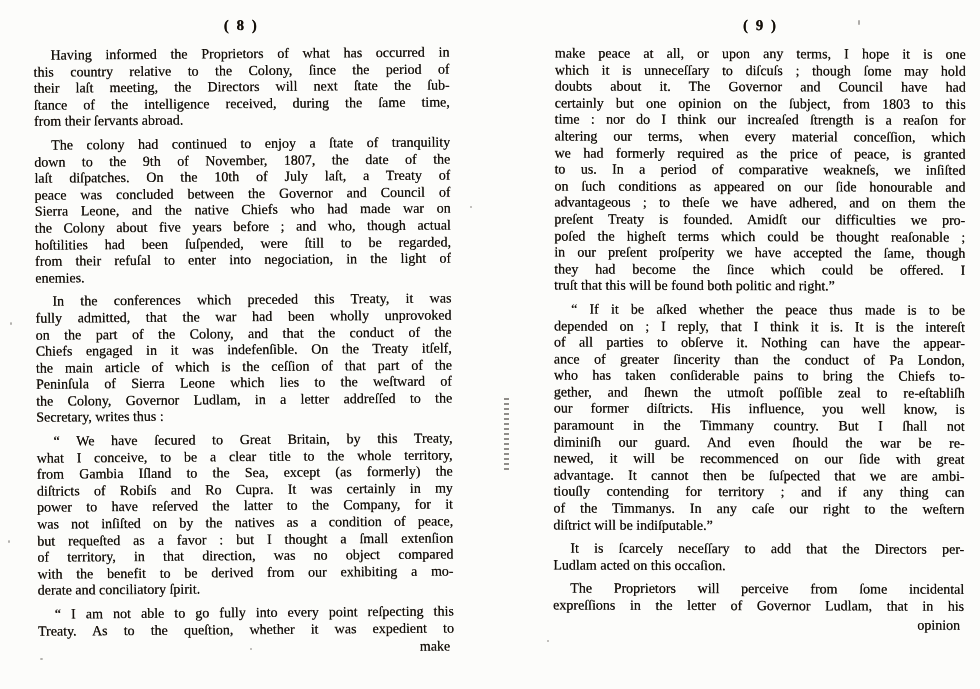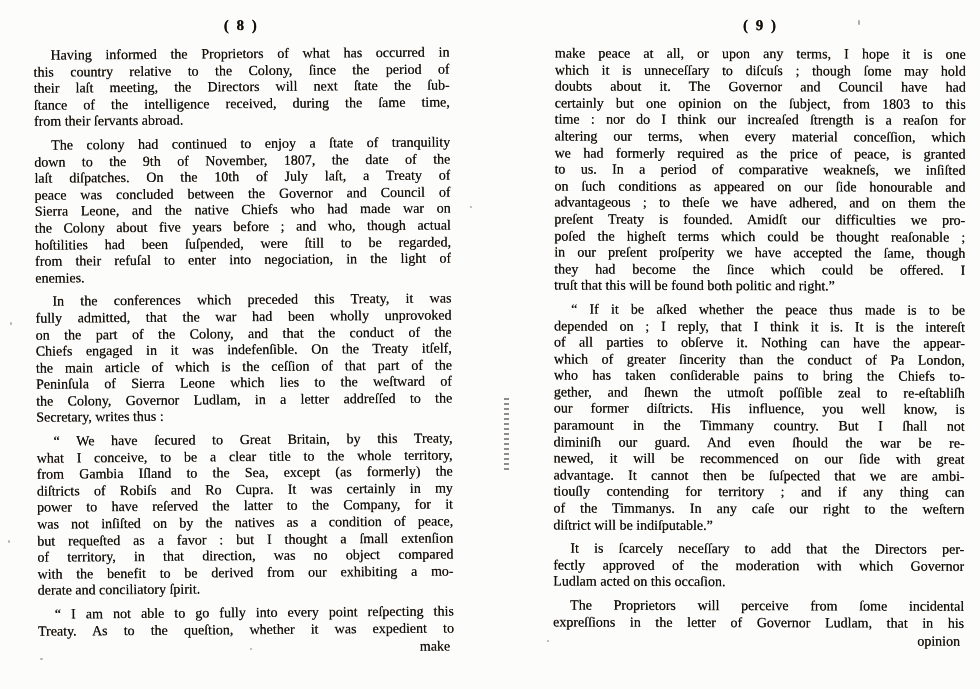--- a/index.html
+++ b/index.html
@@ -154,35 +154,34 @@
           <div class="line">preſent Treaty is founded.  Amidſt our difficulties we pro-</div>
           <div class="line">poſed the higheſt terms which could be thought reaſonable ;</div>
           <div class="line">in our preſent proſperity we have accepted the ſame, though</div>
           <div class="line">they had become the ſince which could be offered.  I</div>
           <div class="line endline">truſt that this will be found both politic and right.”</div>
         </div>
         <div class="para indent">
           <div class="line">“ If it be aſked whether the peace thus made is to be</div>
           <div class="line">depended on ; I reply, that I think it is.  It is the intereſt</div>
           <div class="line">of all parties to obſerve it.  Nothing can have the appear-</div>
-          <div class="line">which of greater ſincerity than the conduct of Pa London,</div>
+          <div class="line">ance of greater ſincerity than the conduct of Pa London,</div>
           <div class="line">who has taken conſiderable pains to bring the Chiefs to-</div>
           <div class="line">gether, and ſhewn the utmoſt poſſible zeal to re-eſtabliſh</div>
           <div class="line">our former diſtricts.  His influence, you well know, is</div>
           <div class="line">paramount in the Timmany country.  But I ſhall not</div>
           <div class="line">diminiſh our guard.  And even ſhould the war be re-</div>
           <div class="line">newed, it will be recommenced on our ſide with great</div>
           <div class="line">advantage.  It cannot then be ſuſpected that we are ambi-</div>
           <div class="line">tiouſly contending for territory ; and if any thing can</div>
           <div class="line">of the Timmanys.  In any caſe our right to the weſtern</div>
           <div class="line endline">diſtrict will be indiſputable.”</div>
         </div>
         <div class="para indent">
           <div class="line">It is ſcarcely neceſſary to add that the Directors per-</div>
-          <div class="line">fectly approved of the moderation with which Governor</div>
           <div class="line endline">Ludlam acted on this occaſion.</div>
         </div>
         <div class="para indent">
           <div class="line">The Proprietors will perceive from ſome incidental</div>
           <div class="line">expreſſions in the letter of Governor Ludlam, that in his</div>
         </div>
       </div>
     <div class="catchword">opinion</div>
   </section>
 

